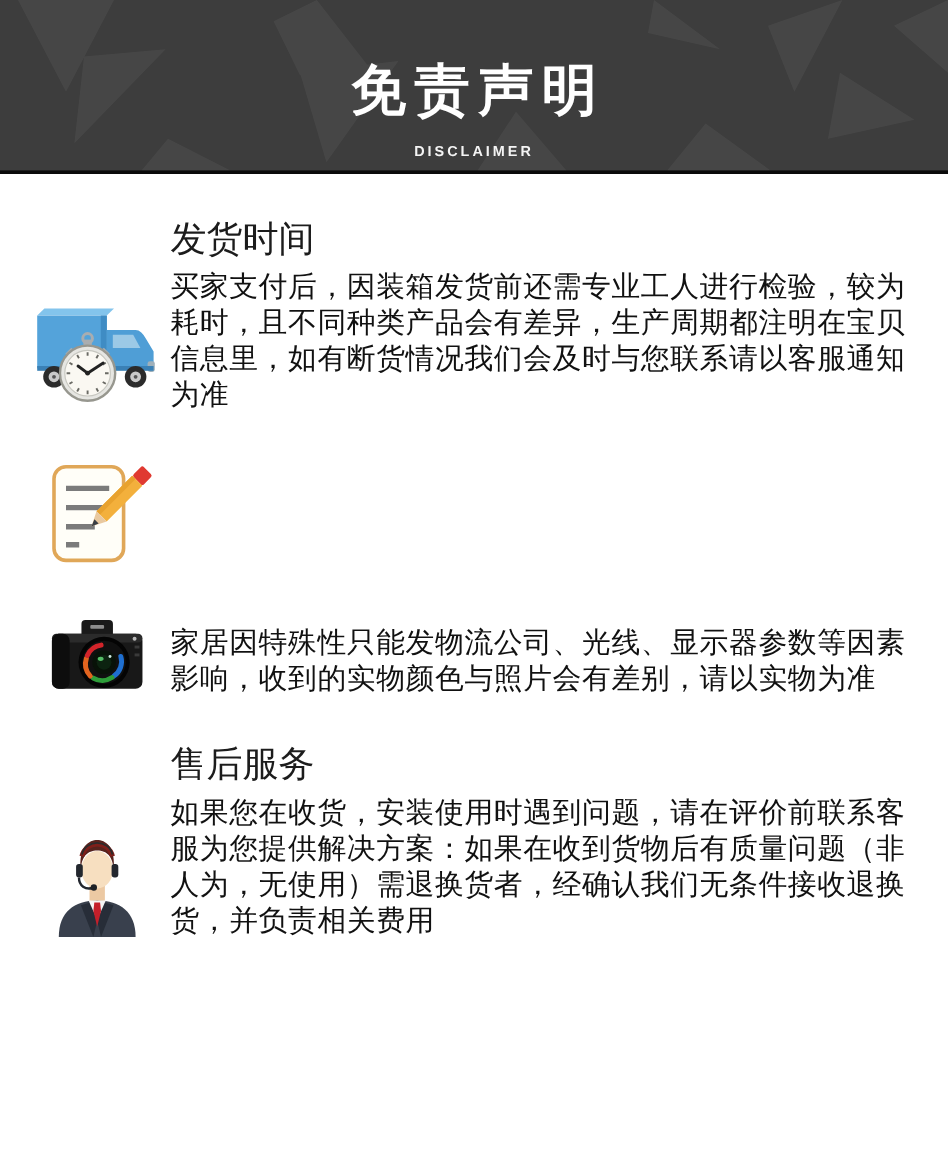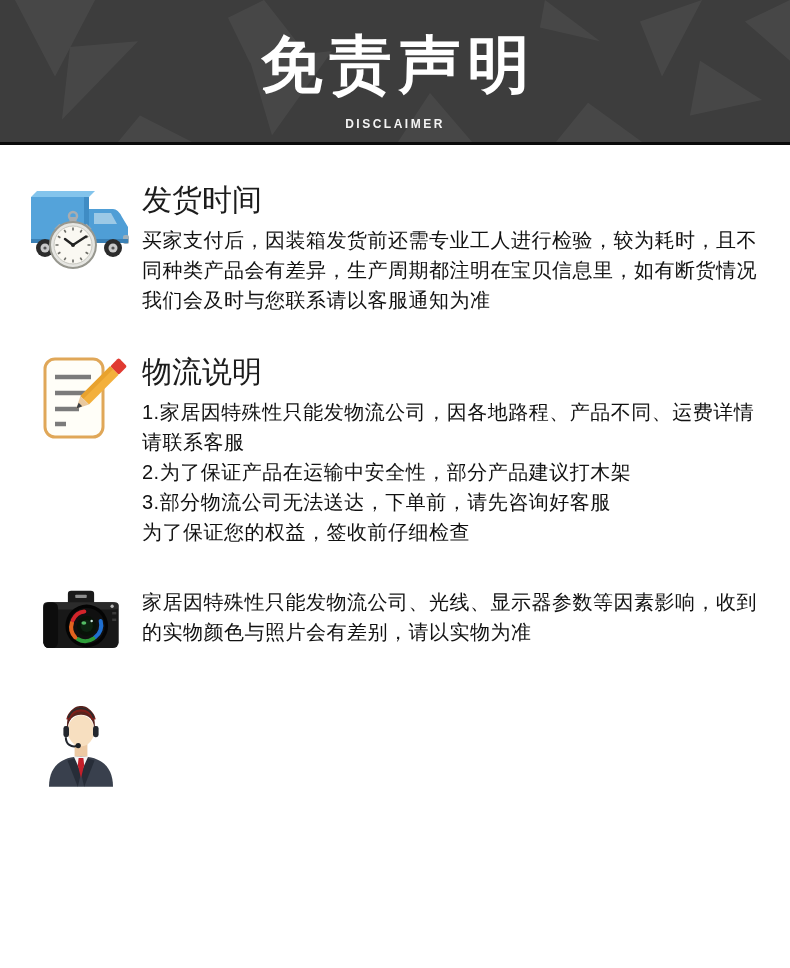--- a/index.html
+++ b/index.html
@@ -28,61 +28,61 @@
     height: 100%;
   }
   .header-inner {
     position: relative;
     height: 100%;
     display: flex;
     flex-direction: column;
     align-items: center;
   }
   .header-title {
-    margin-top: 34px;
+    margin-top: 52px;
     color: #ffffff;
-    font-size: 62px;
+    font-size: 46px;
     font-weight: 600;
     letter-spacing: 7px;
     line-height: 1;
     text-indent: 7px; 
   }
   .header-subtitle {
     margin-top: 22px;
     color: #f4f4f4;
     font-size: 12px;
     font-weight: 700;
     letter-spacing: 2.5px;
     line-height: 1;
   }
 
   
   .main { padding-top: 38px; }
   .section {
     display: flex;
-    align-items: flex-start;
+    align-items: flex-end;
     padding-left: 20px;
     margin-bottom: 40px;
   }
   .icon-col {
     flex: 0 0 122px;
     display: flex;
     justify-content: center;
     align-items: center;
   }
   .content { width: 624px; }
   .section-title {
     font-size: 30px;
     font-weight: 500;
     color: #1c1c1c;
     line-height: 1.1;
     margin-bottom: 9px;
   }
   .section-body {
-    font-size: 20px;
+    font-size: 24px;
     color: #111111;
     line-height: 30px;
     white-space: pre-line;
     letter-spacing: 0.5px;
   }
 </style>
 </head>
 <body>
 
 <div class="page">
@@ -157,27 +157,20 @@
           <path d="M20,22 L56,22 M20,38 L56,38 M20,54 L44,54 M20,69 L31,69" stroke="#7b7b7b" stroke-width="4.5"></path>
           <g transform="rotate(45 61 34)">
             <rect x="55" y="-4" width="12" height="12" rx="2" fill="#e03a31"></rect>
             <rect x="55" y="8" width="12" height="42" fill="#f3b03c"></rect>
             <rect x="55" y="8" width="4" height="42" fill="#e8a22e"></rect>
             <polygon points="55,50 67,50 61,62" fill="#e9c9a0"></polygon>
             <polygon points="58.5,56 63.5,56 61,62" fill="#3a3f45"></polygon>
           </g>
         </svg>
       </div>
-      <div class="content">
-        <div class="section-title">物流说明</div>
-        <div class="section-body">1.家居因特殊性只能发物流公司，因各地路程、产品不同、运费详情请联系客服
-2.为了保证产品在运输中安全性，部分产品建议打木架
-3.部分物流公司无法送达，下单前，请先咨询好客服
-为了保证您的权益，签收前仔细检查</div>
-      </div>
     </div>
 
     <div class="section">
       <div class="icon-col">
         <svg width="82" height="68" viewBox="0 0 100 82" aria-hidden="true">
           <rect x="34" y="4" width="32" height="18" rx="4" fill="#1a1a1a"></rect>
           <rect x="43" y="9" width="14" height="4" rx="1" fill="#8d8d8d"></rect>
           <rect x="4" y="18" width="92" height="56" rx="7" fill="#181818"></rect>
           <rect x="4" y="18" width="92" height="9" rx="4.5" fill="#2b2b2b"></rect>
           <rect x="4" y="18" width="18" height="56" rx="7" fill="#0d0d0d"></rect>
@@ -221,16 +214,20 @@
           <path d="M33,44 C30,17 42,11 50,11 C58,11 70,17 67,44 C67,28 60,22 50,22 C40,22 33,28 33,44 Z" fill="#57231d"></path>
 
           <path d="M34,28 C38,11 62,11 66,28" stroke="#7e1f1a" stroke-width="5" fill="none"></path>
           <path d="M34,26 C38,10 62,10 66,26" stroke="#2b2b2b" stroke-width="2" fill="none"></path>
           <rect x="28" y="36" width="7" height="14" rx="3" fill="#23272e"></rect>
           <rect x="65" y="36" width="7" height="14" rx="3" fill="#23272e"></rect>
           <path d="M31,50 C31,59 38,63 45,61" stroke="#23272e" stroke-width="2.5" fill="none"></path>
           <circle cx="46.5" cy="60.5" r="3.3" fill="#1d2126"></circle>
         </svg>
       </div>
+      <div class="content">
+        <div class="section-title">售后服务</div>
+        <div class="section-body">如果您在收货，安装使用时遇到问题，请在评价前联系客服为您提供解决方案：如果在收到货物后有质量问题（非人为，无使用）需退换货者，经确认我们无条件接收退换货，并负责相关费用</div>
+      </div>
     </div>
 
   </div>
 </div>
 
 </body></html>

